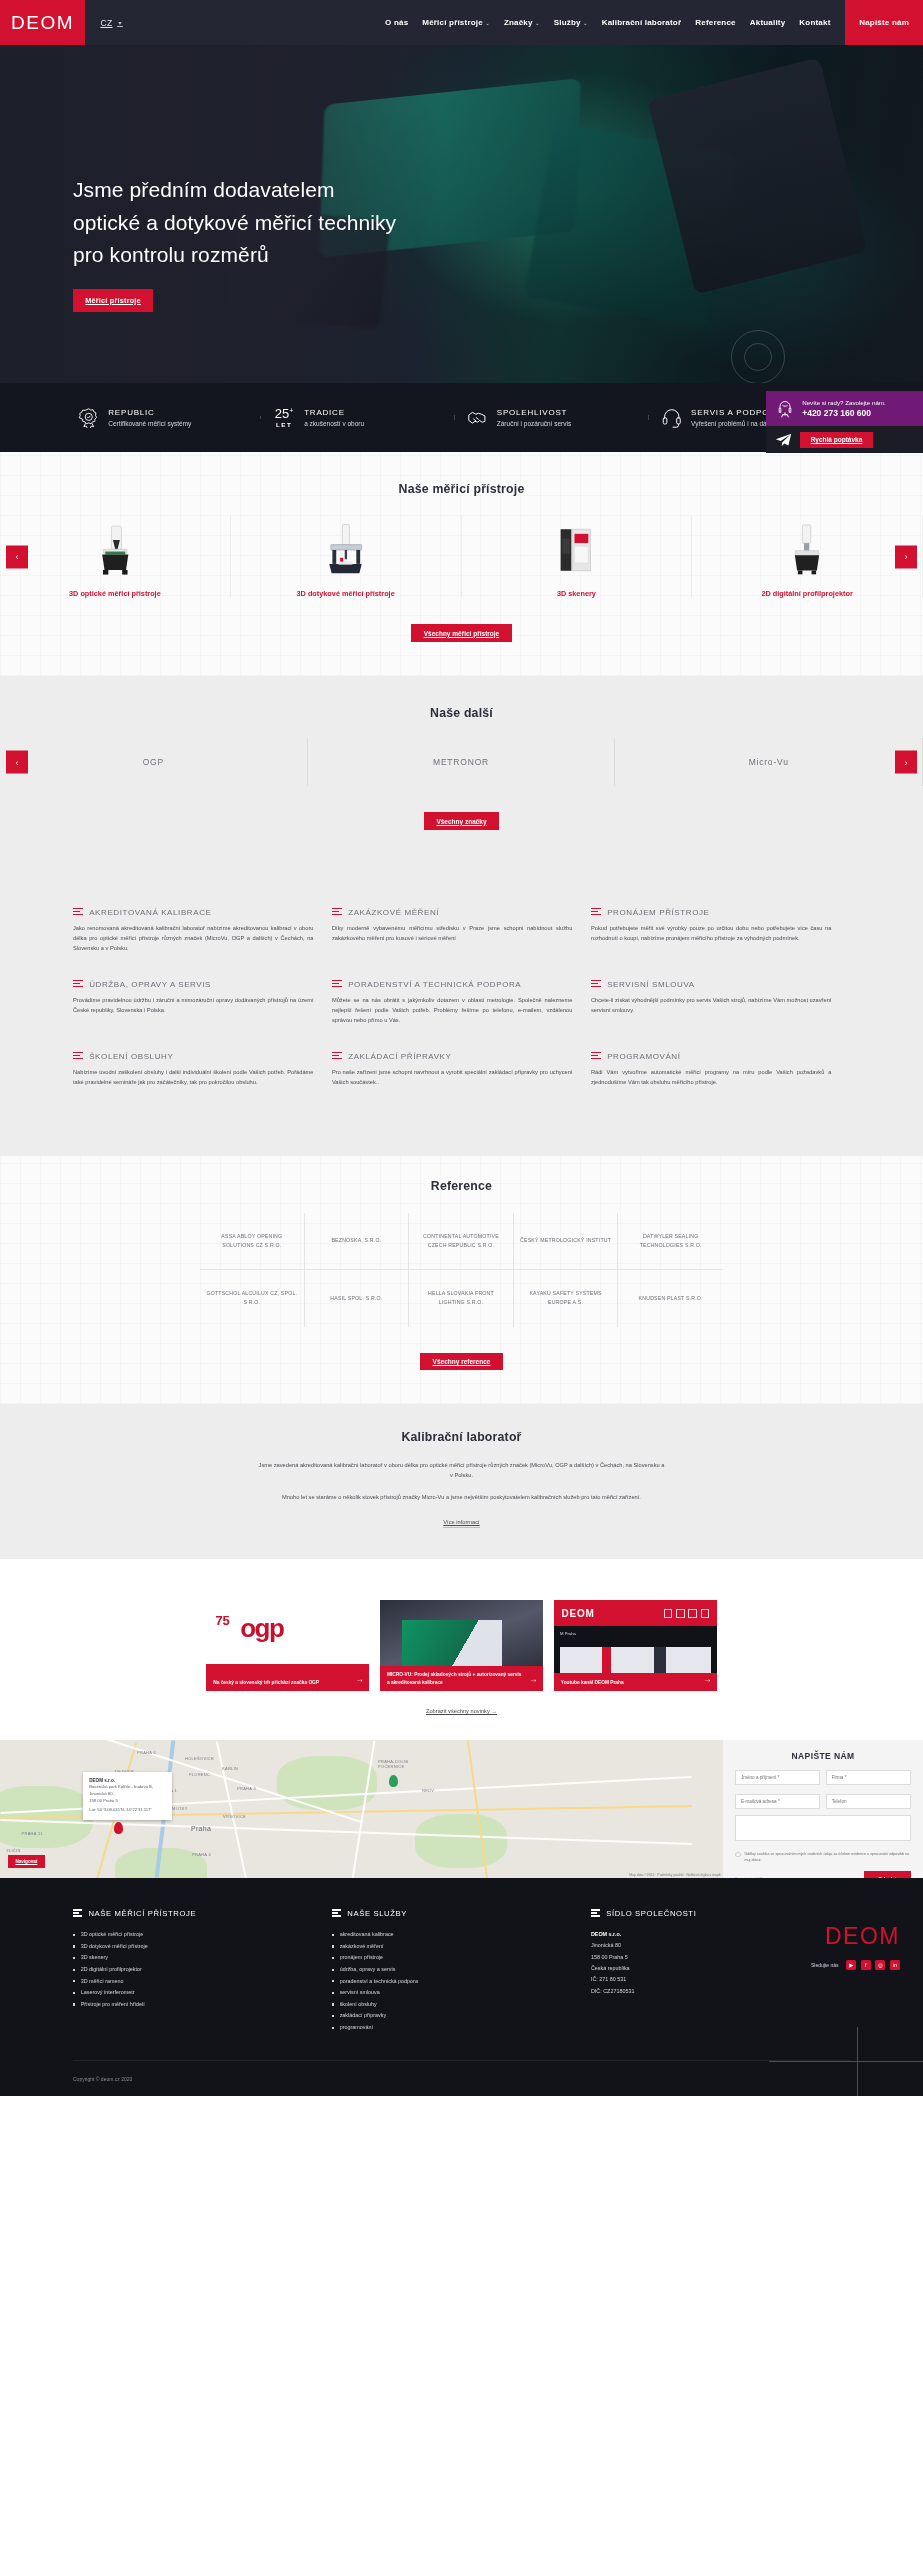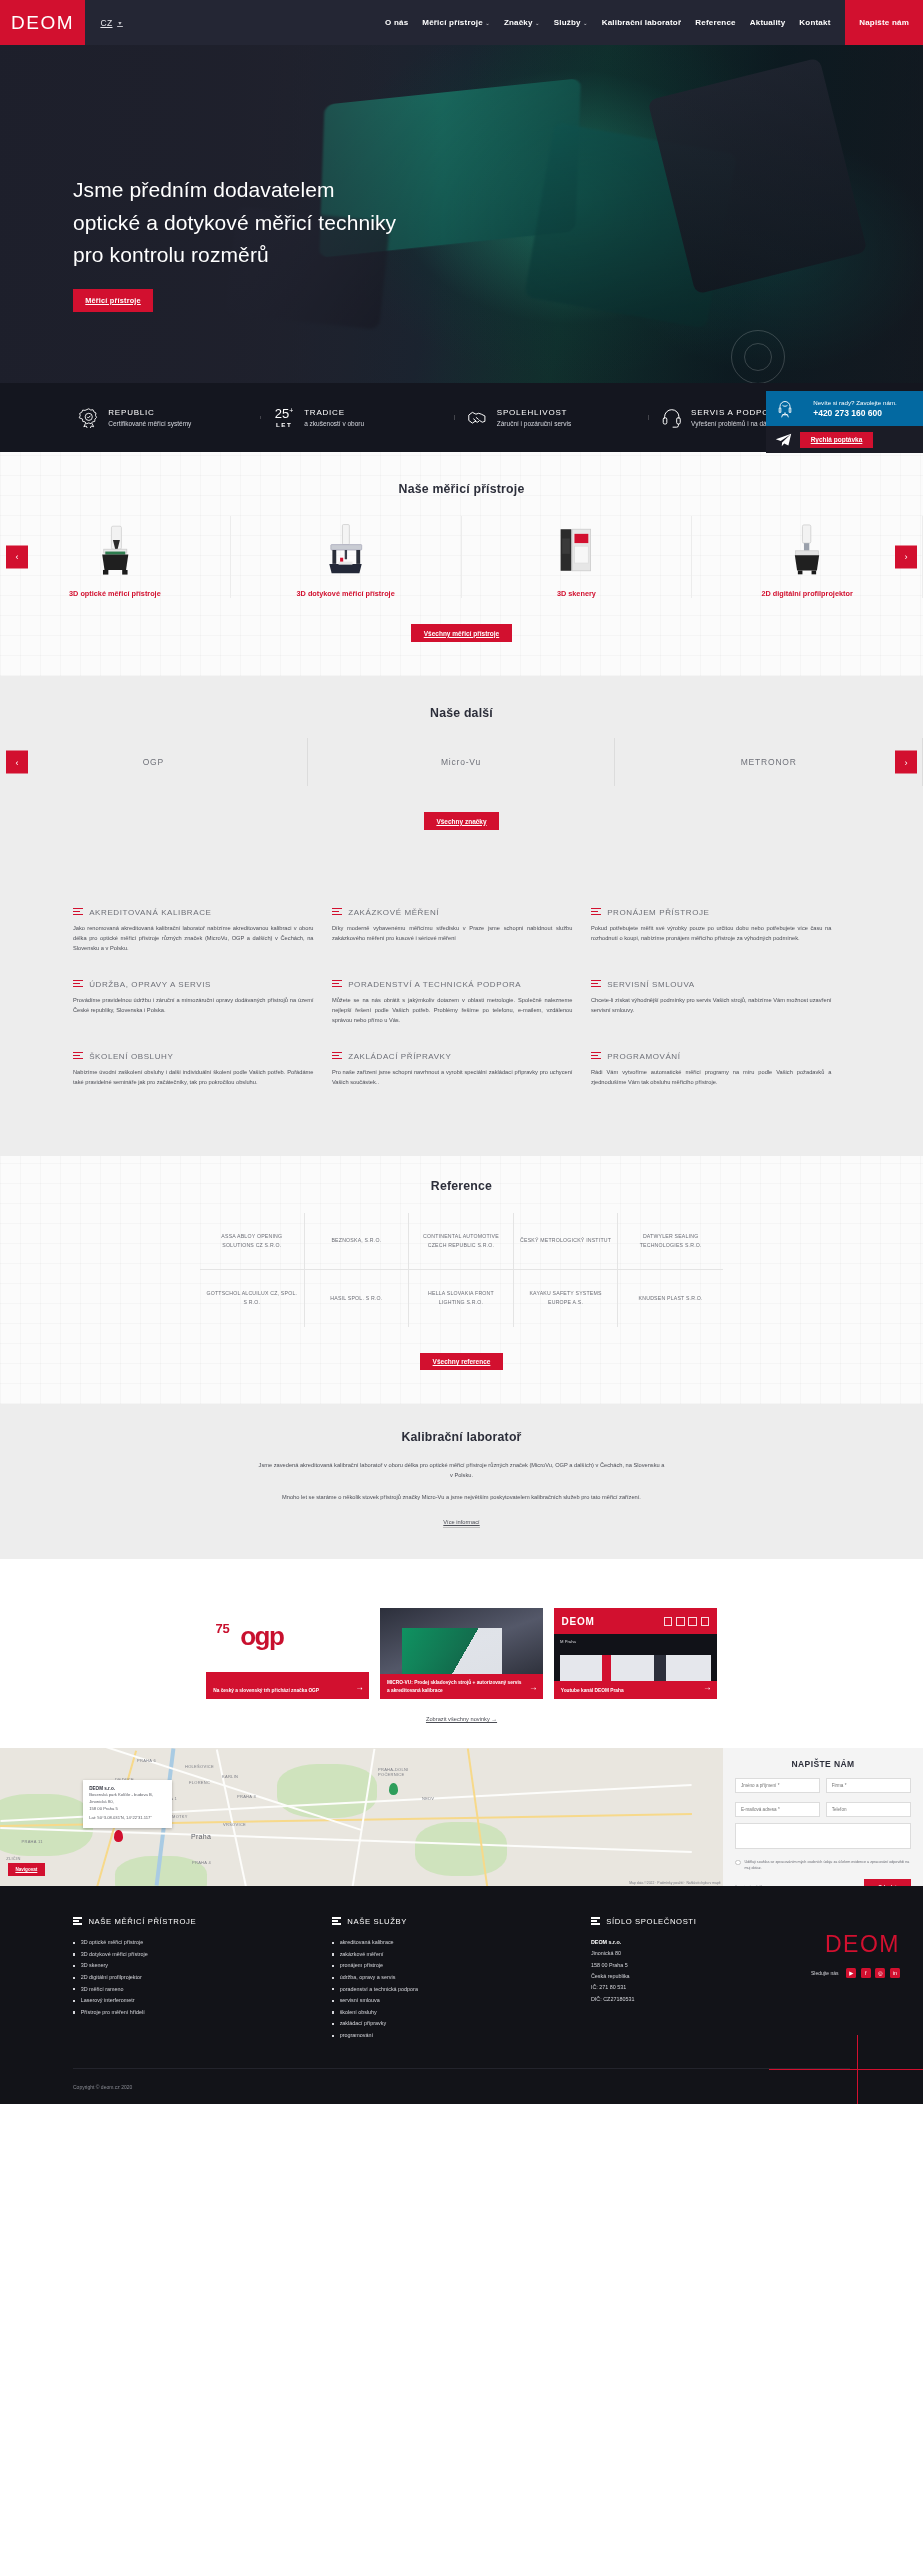--- a/index.html
+++ b/index.html
@@ -51,21 +51,21 @@
   .feat + .feat:before { content: ""; position: absolute; left: -7.7px; top: 9.2px; bottom: 9.2px; width: 0.8px; background: rgba(255,255,255,.2); }
   .feat-ico { width: 23px; height: 23px; flex: 0 0 23px; color: #fff; display:flex; align-items:center; justify-content:center; }
   .feat-ico svg { width: 21.5px; height: 21.5px; }
   .feat-years { font-size: 13px; color: #fff; font-weight: 300; line-height: 1; text-align: center; flex: 0 0 24.6px; }
   .feat-years small { display: block; font-size: 6.2px; font-weight: bold; letter-spacing: 1.5px; margin-top: 1.5px; }
   .feat-t { color: #fff; font-size: 8px; letter-spacing: 0.8px; }
   .feat-s { color: #d5d7de; font-size: 6.5px; margin-top: 2.3px; }
 
   
   .callout { position: absolute; right: 0; top: 391px; width: 157px; z-index: 40; }
-  .callout-top { background: #0369a1; display: flex; align-items: center; gap: 18px; padding: 7.7px 9.2px; }
+  .callout-top { background: #701a75; display: flex; align-items: center; gap: 7px; padding: 7.7px 9.2px; }
   .callout-top svg { width: 20px; height: 20px; flex: 0 0 20px; color: #fff; }
   .callout-q { color: #fff; font-size: 6.2px; }
   .callout-p { color: #fff; font-size: 8.5px; font-weight: bold; margin-top: 2.3px; }
   .callout-bot { background: #1b1c26; display: flex; align-items: center; gap: 7.7px; padding: 5.4px 9.2px; }
   .callout-bot svg { width: 17px; height: 14px; color: #fff; flex: 0 0 17px; }
   .callout-btn { background: #d2102f; color: #fff; font-size: 6.5px; font-weight: bold; padding: 4.6px 10.8px; }
 
   
   .sec { position: relative; }
   .sec-title { text-align: center; font-size: 12.3px; font-weight: bold; color: #2c2e3a; letter-spacing: 0.2px; }
@@ -114,21 +114,21 @@
   .ref-cell:nth-child(5n) { border-right: none; }
 
   
   .lab { background: #ededed; padding: 26px 0 31px; text-align: center; }
   .lab-p { width: 408px; margin: 15.4px auto 0; font-size: 5.7px; line-height: 1.85; color: #4a4c54; text-align: center; }
   .lab-link { display: inline-block; margin-top: 17px; font-size: 5.7px; color: #4a4c54; border-bottom: 0.8px solid #bdbdbd; padding-bottom: 1.5px; }
 
   
   .news { padding: 23px 0 26px; }
   .news-row { display: flex; gap: 10.8px; margin-top: 18.5px; justify-content: center; }
-  .news-card { width: 163px; height: 91px; position: relative; overflow: hidden; background: #000000; margin-top: 8px; }
+  .news-card { width: 163px; height: 91px; position: relative; overflow: hidden; background: #000000; }
   .nc-body { position: absolute; inset: 0; }
   .nc-1 { background: linear-gradient(180deg,#fff 0%, #fff 70%, #d2102f 70%, #d2102f 100%); }
   .nc-1 .ogp { position: absolute; left: 6.2px; top: 10.8px; font-size: 26px; font-weight: bold; color: #c8102e; letter-spacing: -1.5px; }
   .nc-1 .sev { position: absolute; left: 9.2px; top: 12.3px; font-size: 13px; font-weight: bold; color: #c8102e; }
   .nc-2 { background: linear-gradient(160deg,#2c2f3b 0%, #545869 45%, #1f2129 100%); }
   .nc-2:after { content:""; position:absolute; left: 21.5px; top: 20px; width: 100px; height: 48px; background: linear-gradient(120deg,#0b9a63,#0d6f4b 60%,#eceff4 60%); opacity:.92; }
   .nc-3 { background: #111218; }
   .nc-3 .yt-top { height: 26px; background: #d2102f; display: flex; align-items: center; padding: 0 7.7px; gap: 4.6px; }
   .nc-3 .yt-logo { color: #fff; font-size: 10px; font-weight: bold; letter-spacing: 0.8px; }
   .nc-3 .yt-icons { margin-left: auto; display:flex; gap: 3.8px; }
@@ -382,22 +382,22 @@
     <a href="#" class="center-btn">Všechny měřicí přístroje</a>
   </section>
 
   <section class="sec brands">
     <div class="wrap">
       <h2 class="sec-title">Naše další</h2>
     </div>
     <div class="brand-row">
       <div class="arrow left">‹</div>
       <div class="brand">OGP</div>
+      <div class="brand">METRONOR</div>
       <div class="brand">Micro-Vu</div>
-      <div class="brand">METRONOR</div>
       <div class="arrow right">›</div>
     </div>
     <a href="#" class="center-btn">Všechny značky</a>
   </section>
 
   <section class="services">
     <div class="wrap">
       <div class="svc-grid">
         <div class="svc">
           <div class="svc-h">

